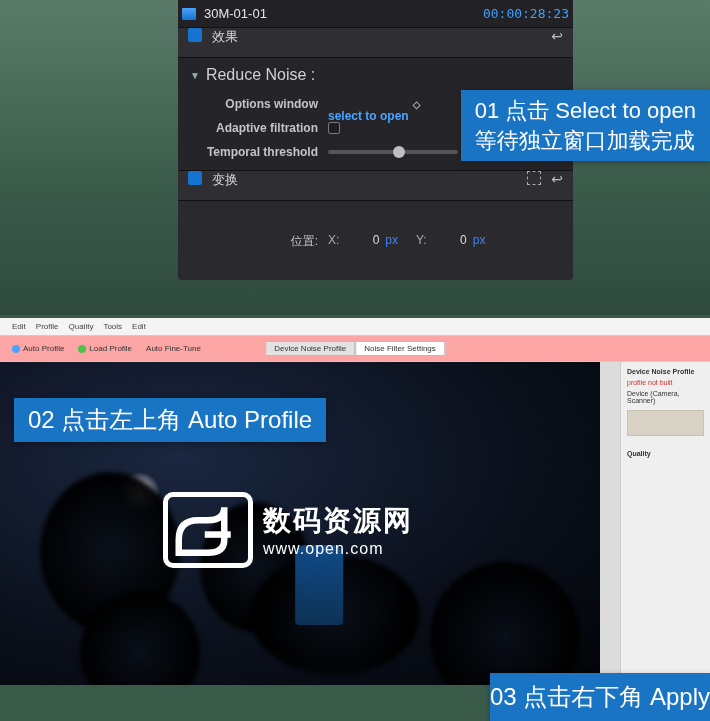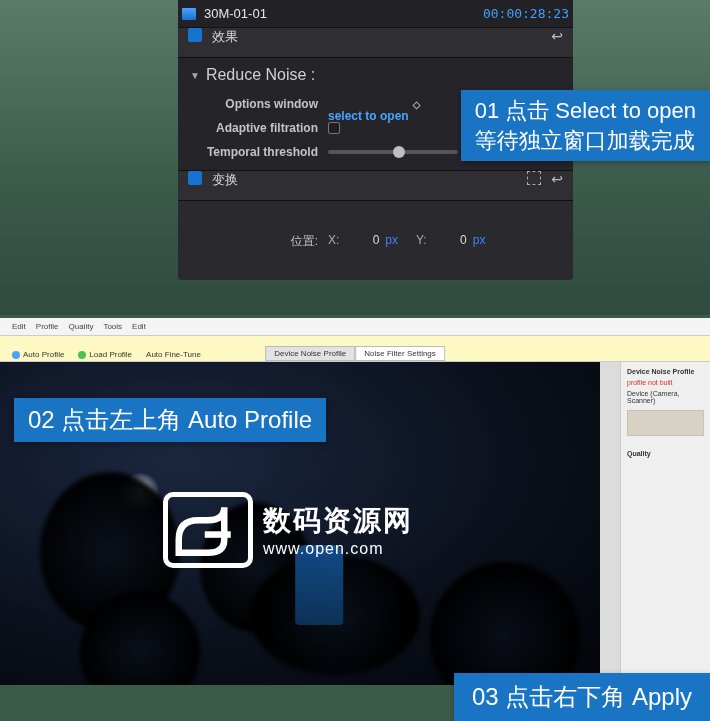--- a/index.html
+++ b/index.html
@@ -175,21 +175,21 @@
     background: #1a74c4;
     color: #ffffff;
     padding: 6px 14px;
     font-size: 22px;
     line-height: 1.35;
     white-space: nowrap;
     box-shadow: 0 2px 6px rgba(0,0,0,0.3);
   }
   .callout-01 { top: 90px; right: 0; }
   .callout-02 { top: 398px; left: 14px; font-size: 24px; }
-  .callout-03 { bottom: 0; right: 0; font-size: 24px; padding: 8px 18px; }
+  .callout-03 { bottom: 0; right: 0; font-size: 24px; padding: 8px 0; }
 
   
   .bottom-section {
     position: absolute;
     top: 318px;
     left: 0;
     width: 710px;
     height: 367px;
     background: #dcdcdc;
   }
@@ -199,23 +199,23 @@
     display: flex;
     align-items: center;
     gap: 10px;
     padding: 0 12px;
     font-size: 8px;
     color: #444;
     border-bottom: 1px solid #ccc;
   }
   .app-toolbar {
     height: 26px;
-    background: #fef9c3;
-    display: flex;
-    align-items: flex-end;
+    background: #fca5a5;
+    display: flex;
+    align-items: center;
     padding: 0 8px;
     font-size: 8px;
     color: #333;
     border-bottom: 1px solid #ccc;
     position: relative;
   }
   .tool-btn {
     display: flex;
     align-items: center;
     gap: 3px;

